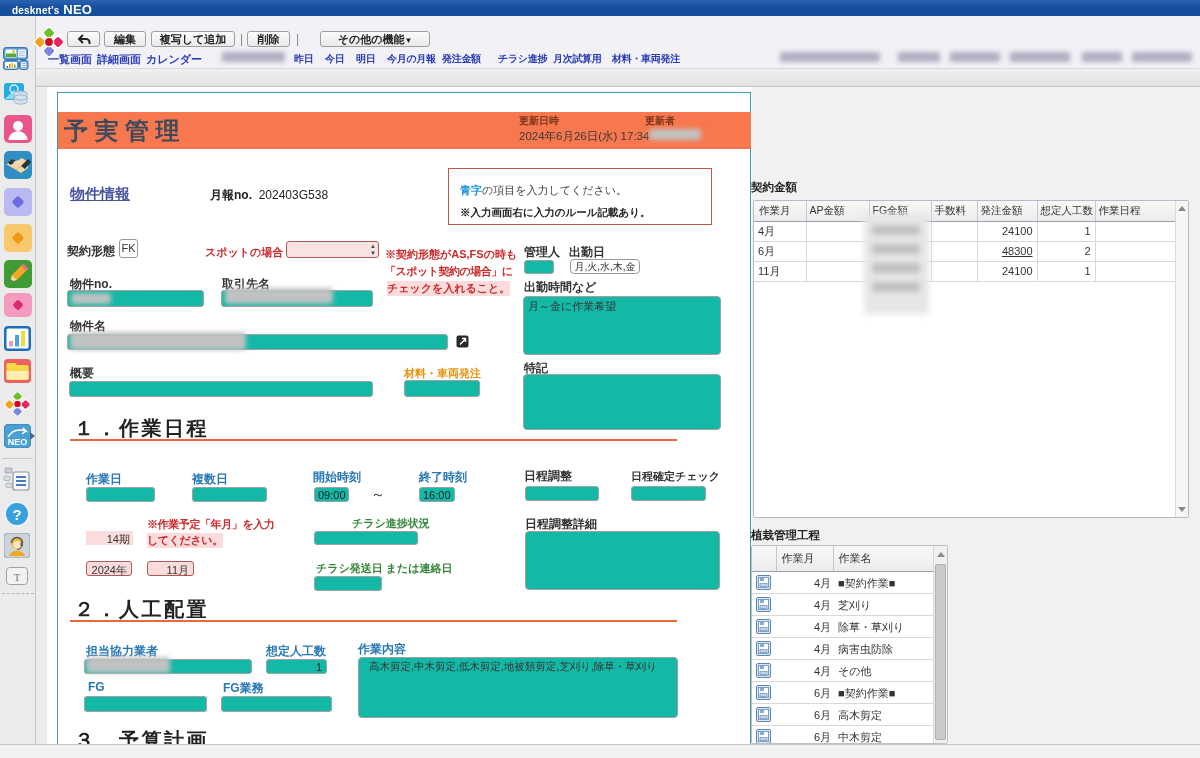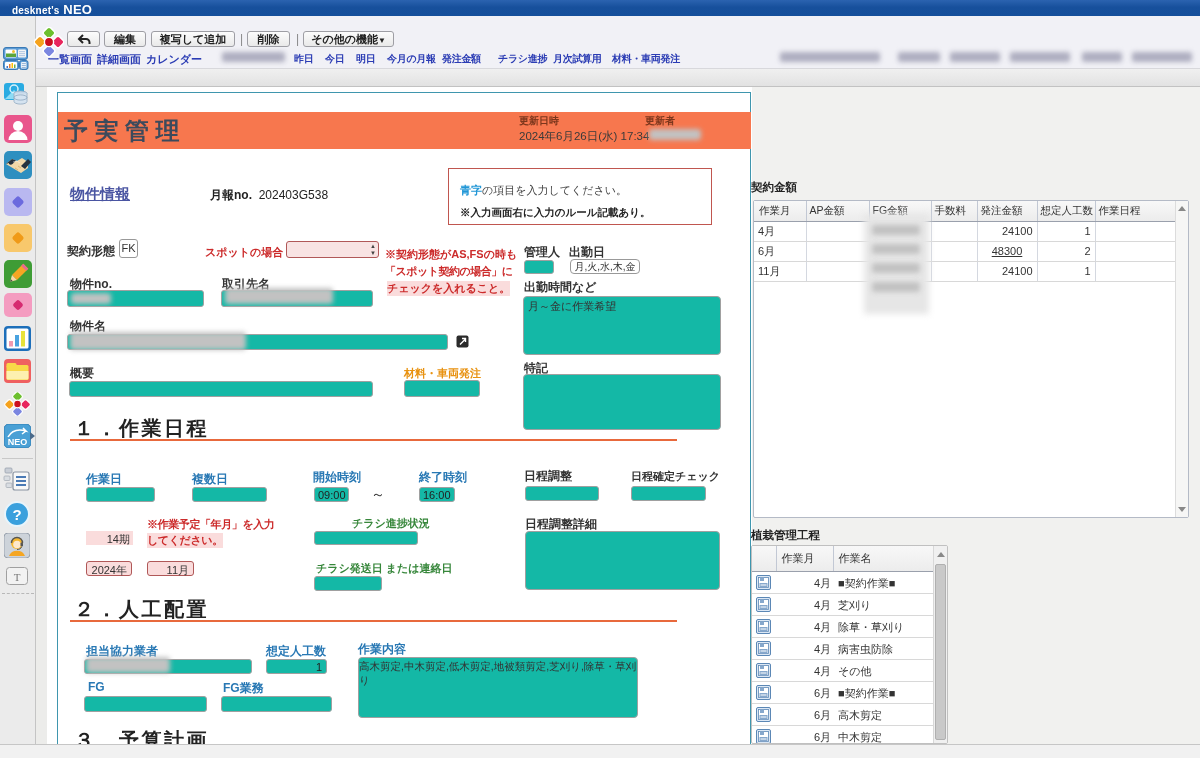--- a/index.html
+++ b/index.html
@@ -67,21 +67,21 @@
     </g>
   </svg>
   <div class="btn" style="left:67px;width:33px;"><svg width="14" height="11" viewBox="0 0 14 11" style="margin-top:2px;">
         <path d="M6 1 L2 5 L6 9 M2 5 H9 a3.5 3.5 0 0 1 3.5 3.5 V10" stroke="#222" stroke-width="2" fill="none"></path>
       </svg></div>
   <div class="btn" style="left:104px;width:42px;">編集</div>
   <div class="btn" style="left:151px;width:84px;">複写して追加</div>
   <div class="sep" style="left:240px;">|</div>
   <div class="btn" style="left:247px;width:43px;">削除</div>
   <div class="sep" style="left:296px;">|</div>
-  <div class="btn" style="left:303px;width:91px;">その他の機能<span style="font-size:8px;">▼</span></div>
+  <div class="btn" style="left:320px;width:110px;">その他の機能<span style="font-size:8px;">▼</span></div>
   <div class="navlink" style="left:48px;font-size:11px;letter-spacing:0;">一覧画面</div>
   <div class="navlink" style="left:97px;font-size:11px;letter-spacing:0;">詳細画面</div>
   <div class="navlink" style="left:146px;font-size:11px;letter-spacing:0;">カレンダー</div>
   <div class="navblur" style="left:222px;top:52px;width:63px;height:10px;"></div>
   <div class="navlink" style="left:294px;">昨日</div>
   <div class="navlink" style="left:325px;">今日</div>
   <div class="navlink" style="left:356px;">明日</div>
   <div class="navlink" style="left:387px;">今月の月報</div>
   <div class="navlink" style="left:442px;">発注金額</div>
   <div class="navlink" style="left:498px;">チラシ進捗</div>
@@ -314,21 +314,21 @@
   <div class="inp" style="left:525px;top:531px;width:195px;height:59px;border-radius:4px;"></div>
 
   <div class="sechdr" style="left:74px;top:596px;letter-spacing:2.5px;">２．人工配置</div>
   <div class="secline" style="left:70px;top:620px;width:607px;"></div>
   <div class="lblb" style="left:86px;top:643px;">担当協力業者</div>
   <div class="inp" style="left:84px;top:659px;width:168px;height:15px;"></div>
   <div class="abs blur" style="left:86px;top:657px;width:84px;height:16px;"></div>
   <div class="lblb" style="left:266px;top:643px;">想定人工数</div>
   <div class="inp" style="left:266px;top:659px;width:61px;height:15px;font-size:11px;color:#222;text-align:right;padding:1px 4px 0 0;">1</div>
   <div class="lblb" style="left:358px;top:641px;">作業内容</div>
-  <div class="inp" style="left:358px;top:657px;width:280px;height:61px;border-radius:4px;font-size:11px;color:#333;padding:2px 0;"><span style="font-size:10.5px;">高木剪定,中木剪定,低木剪定,地被類剪定,芝刈り,除草・草刈り</span></div>
+  <div class="inp" style="left:358px;top:657px;width:320px;height:61px;border-radius:4px;font-size:11px;color:#333;padding:2px 10px;"><span style="font-size:10.5px;">高木剪定,中木剪定,低木剪定,地被類剪定,芝刈り,除草・草刈り</span></div>
   <div class="lblb" style="left:88px;top:680px;">FG</div>
   <div class="inp" style="left:84px;top:696px;width:123px;height:16px;"></div>
   <div class="lblb" style="left:223px;top:680px;">FG業務</div>
   <div class="inp" style="left:221px;top:696px;width:111px;height:16px;"></div>
   <div class="sechdr" style="left:74px;top:727px;letter-spacing:2.5px;">３．予算計画</div>
 </div>
 
 <div id="right-panel">
   <div class="tbl-label" style="left:751px;top:180px;">契約金額</div>
   <div class="abs" style="left:753px;top:200px;width:436px;height:318px;background:#fff;border:1px solid #b4bac6;border-radius:2px;">
@@ -359,21 +359,21 @@
             <td class="tc"></td>
             <td class="tc" style="text-align:right;">24100</td>
             <td class="tc" style="text-align:right;">1</td>
             <td class="tc" style="border-right:none;"></td>
           </tr>
       <tr style="height:20px;">
             <td class="tc">6月</td>
             <td class="tc"></td>
             <td class="tc"></td>
             <td class="tc"></td>
-            <td class="tc" style="text-align:center;text-decoration:underline;">48300</td>
+            <td class="tc" style="text-align:right;text-decoration:underline;">48300</td>
             <td class="tc" style="text-align:right;">2</td>
             <td class="tc" style="border-right:none;"></td>
           </tr>
       <tr style="height:20px;">
             <td class="tc">11月</td>
             <td class="tc"></td>
             <td class="tc"></td>
             <td class="tc"></td>
             <td class="tc" style="text-align:right;">24100</td>
             <td class="tc" style="text-align:right;">1</td>

